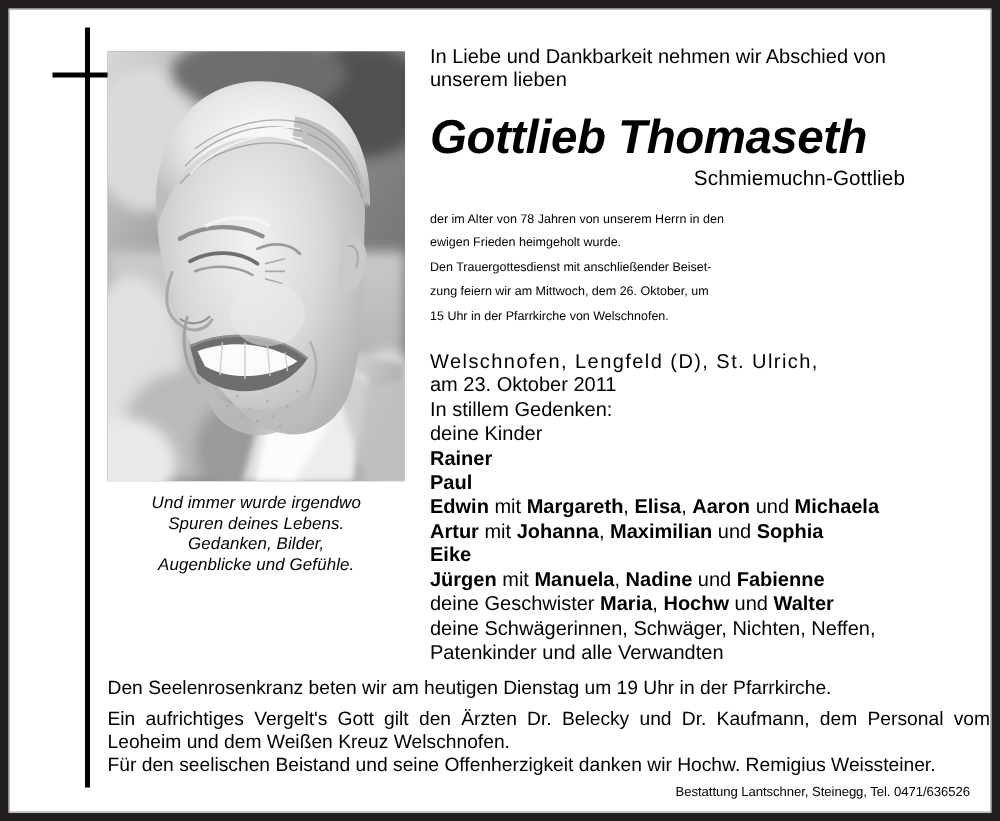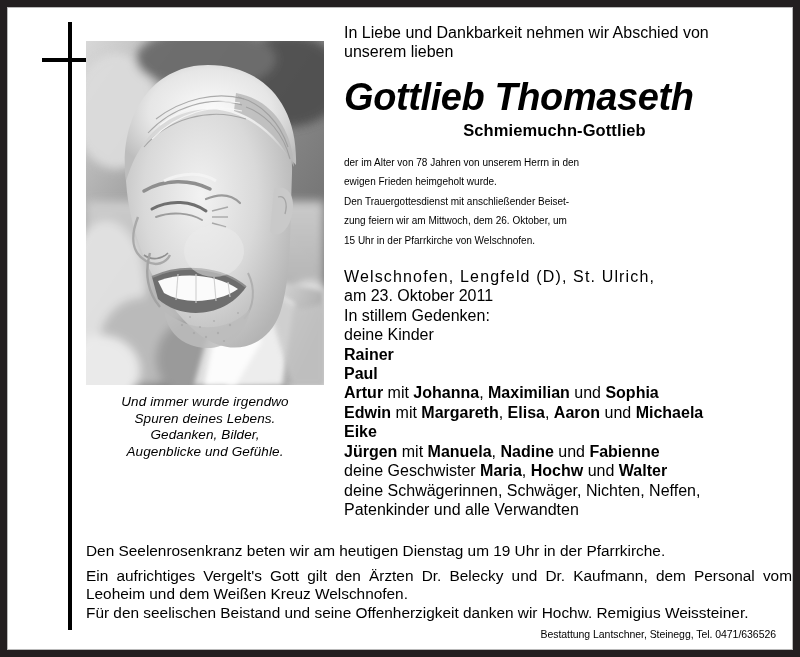--- a/index.html
+++ b/index.html
@@ -87,45 +87,45 @@
     text-align: center;
     font-style: italic;
     font-size: 13.5px;
     line-height: 16.5px;
     letter-spacing: 0.1px;
   }
 
   .text-col {
     position: absolute;
     left: 336px;
-    top: 15px;
+    top: 28px;
     width: 448px;
   }
 
   .intro {
     font-size: 16px;
     line-height: 19px;
   }
 
   .deceased-name {
     margin-top: 15px;
     font-size: 38px;
     font-weight: bold;
     line-height: 42px;
     letter-spacing: -0.4px;
     white-space: nowrap;
     font-style: italic;
   }
   .deceased-nickname {
     margin-top: 3px;
-    text-align: center;
+    text-align: right;
     font-size: 16.5px;
-    font-weight: bold;
+    font-weight: normal;
     letter-spacing: 0.1px;
-    padding-right: 27px;
+    padding-right: 68px;
   }
 
   .passing {
     margin-top: 13px;
     font-size: 10px;
     line-height: 19.4px;
     text-align: justify;
   }
   .passing .plain { text-align: left; }
 
@@ -331,22 +331,22 @@
           <div class="spread">Welschnofen, Lengfeld (D), St. Ulrich,</div>
           <div>am 23. Oktober 2011</div>
         </div>
 
         <div class="remembrance">
           <div>In stillem Gedenken:</div>
           <div>deine Kinder</div>
           <div id="children-list">
               <div><b>Rainer</b></div>
               <div><b>Paul</b></div>
+              <div><b>Edwin</b><span> mit </span><b>Margareth</b><span>, </span><b>Elisa</b><span>, </span><b>Aaron</b><span> und </span><b>Michaela</b></div>
               <div><b>Artur</b><span> mit </span><b>Johanna</b><span>, </span><b>Maximilian</b><span> und </span><b>Sophia</b></div>
-              <div><b>Edwin</b><span> mit </span><b>Margareth</b><span>, </span><b>Elisa</b><span>, </span><b>Aaron</b><span> und </span><b>Michaela</b></div>
               <div><b>Eike</b></div>
               <div><b>Jürgen</b><span> mit </span><b>Manuela</b><span>, </span><b>Nadine</b><span> und </span><b>Fabienne</b></div>
             </div>
           <div id="siblings-line">
               <div><span>deine Geschwister </span><b>Maria</b><span>, </span><b>Hochw</b><span> und </span><b>Walter</b></div>
             </div>
           <div>deine Schwägerinnen, Schwäger, Nichten, Neffen,</div>
           <div>Patenkinder und alle Verwandten</div>
         </div>
 

